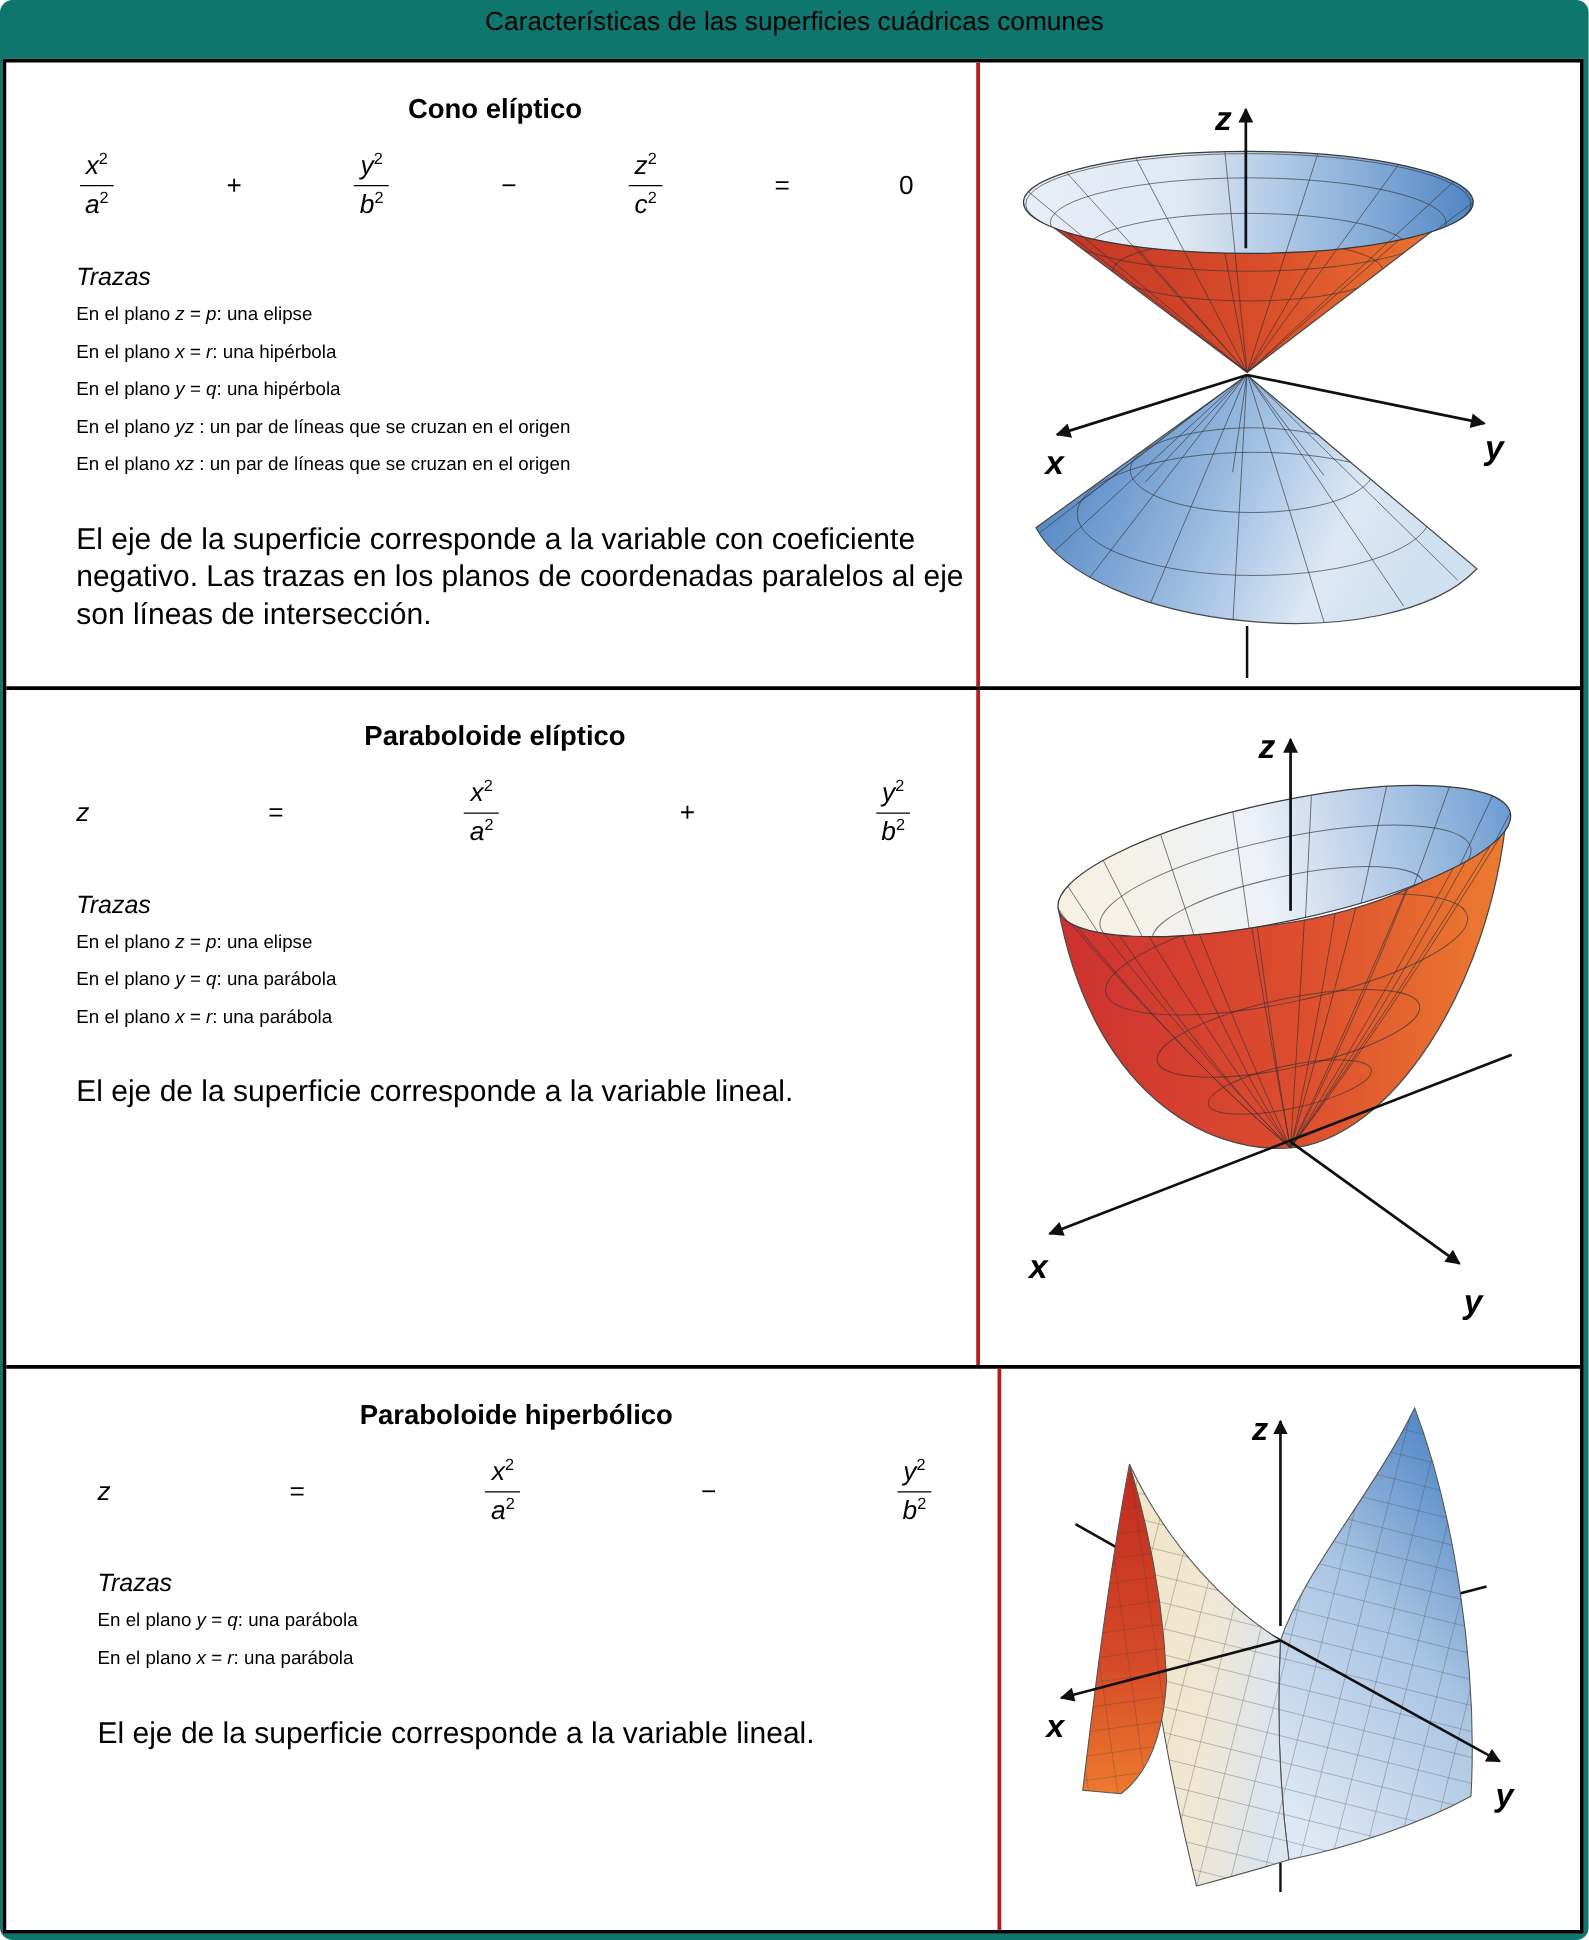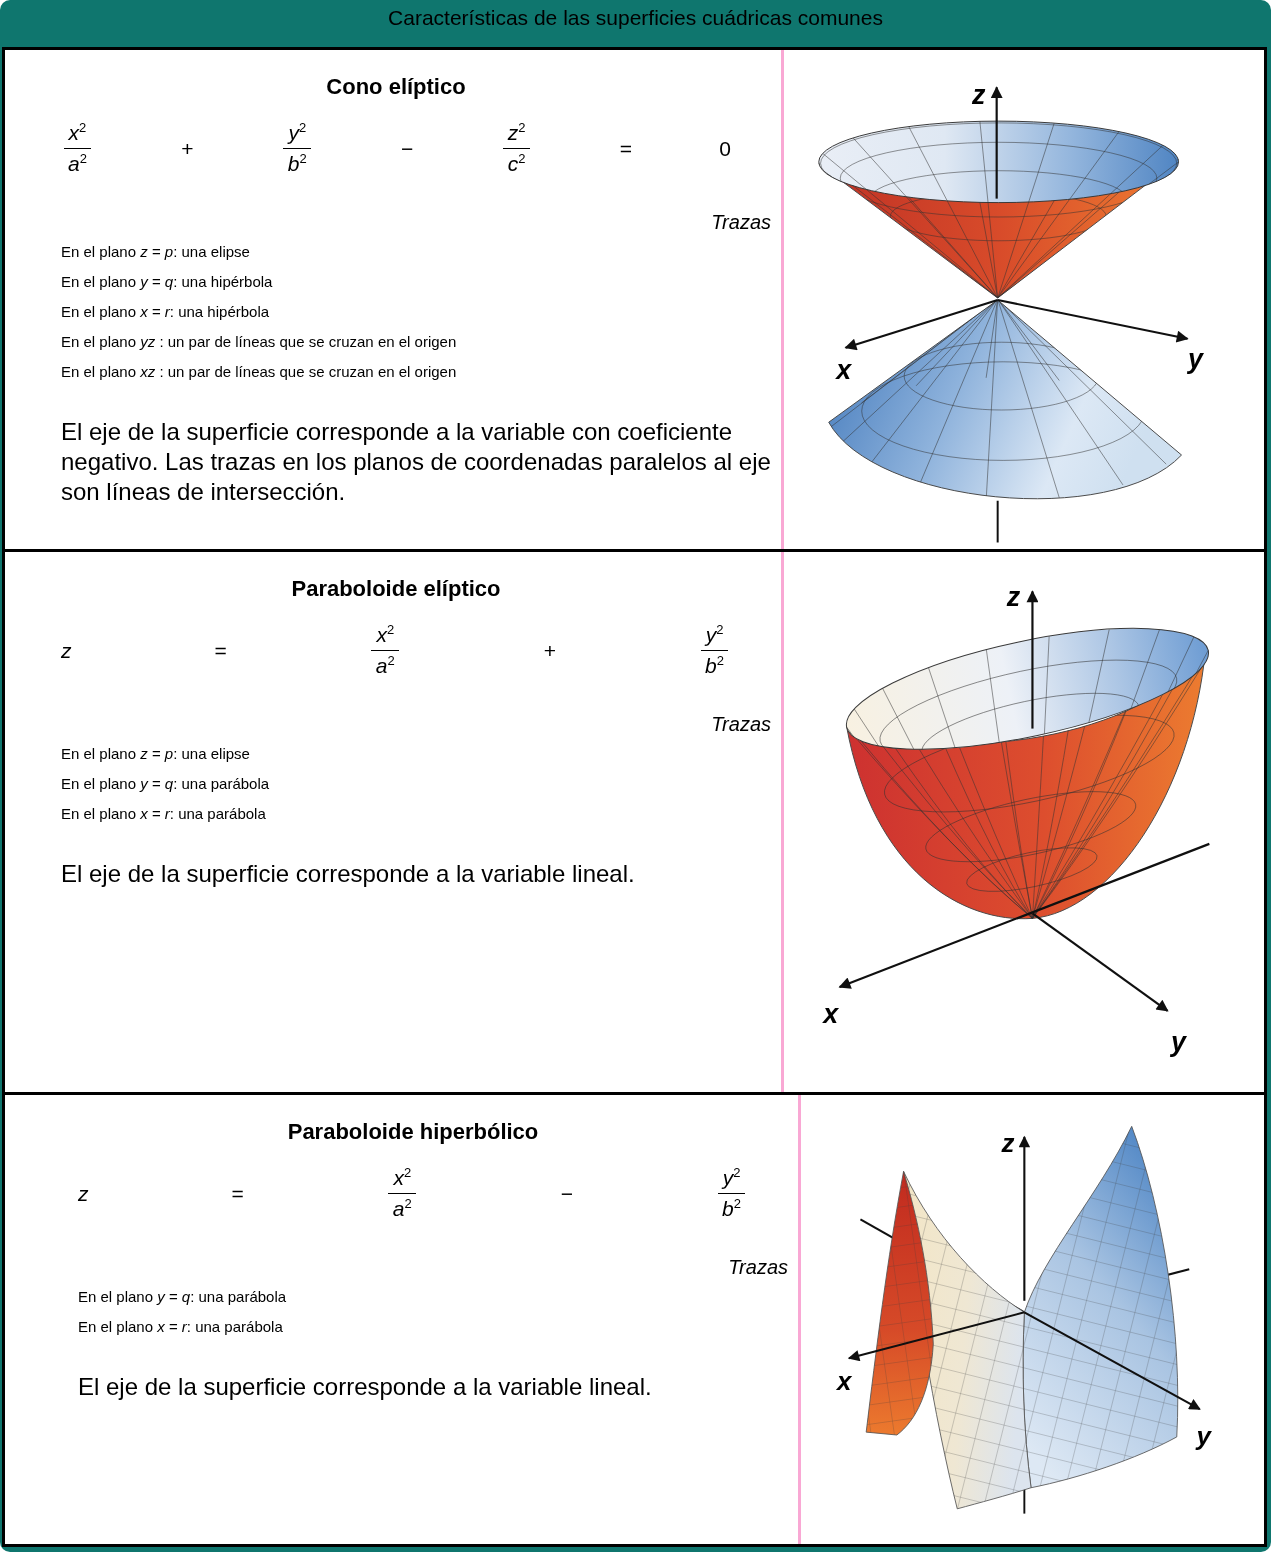--- a/index.html
+++ b/index.html
@@ -5,34 +5,34 @@
   html,body{margin:0;padding:0;background:#ffffff;}
   body{width:1271px;height:1552px;font-family:"Liberation Sans","DejaVu Sans",sans-serif;color:#000;}
   .page{position:relative;width:1271px;height:1552px;overflow:hidden;background:#0f766e;border-radius:10px;}
   .doc-title{position:absolute;top:6px;left:0;width:100%;text-align:center;font-size:21px;font-weight:normal;}
   .qtable{position:absolute;top:47px;left:2px;width:1265px;border:3px solid #000;box-sizing:border-box;background:#fff;}
   .qrow{display:flex;border-bottom:3px solid #000;}
   .qrow:last-child{border-bottom:none;margin-left:17px;}
   .row1{height:499px;}
   .row2{height:540px;}
   .row3{height:449px;}
-  .cell-left{width:779px;box-sizing:border-box;border-right:3px solid #f9a8d4;padding:24px 10px 0 56px;}
+  .cell-left{width:779px;box-sizing:border-box;border-right:3px solid #b91c1c;padding:24px 10px 0 56px;}
   .cell-right{flex:1;position:relative;overflow:hidden;}
   .cell-right svg{position:absolute;left:0;top:0;width:100%;height:100%;display:block;}
   .cell-heading{font-weight:bold;font-size:22px;text-align:center;margin:0 40px 0 0;}
   .equation{display:flex;justify-content:space-between;align-items:center;margin:20px 40px 0 0;font-size:21px;}
   .frac{display:inline-flex;flex-direction:column;align-items:center;margin:0 2px;}
   .fnum,.fden{padding:0 5px;line-height:26px;font-size:21px;white-space:nowrap;}
   .fnum{border-bottom:1.7px solid #000;padding-bottom:2px;}
   .fden{padding-top:2px;}
   .equation sup{font-size:13px;line-height:0;}
   .it{font-style:italic;}
   .op{margin:0 9px;}
   .eqvar{margin-right:1px;}
-  .trazas{font-style:italic;font-size:20px;margin-top:30px;line-height:30px;text-align:right;}
+  .trazas{font-style:italic;font-size:20px;margin-top:30px;line-height:30px;}
   .traces{font-size:15px;line-height:30px;}
   .trace-line{white-space:nowrap;}
   .note{font-size:24px;line-height:30px;margin-top:30px;max-width:716px;}
   .axl{font-style:italic;font-weight:bold;font-size:27px;font-family:"Liberation Sans","DejaVu Sans",sans-serif;}
 </style>
 </head>
 <body>
 
 <div class="page">
   <div class="doc-title">Características de las superficies cuádricas comunes</div>
@@ -56,22 +56,22 @@
             <span class="frac">
               <span class="fnum"><span class="it">z</span><sup>2</sup></span>
               <span class="fden"><span class="it">c</span><sup>2</sup></span>
             </span>
             <span class="op">=</span>
             <span>0</span>
           </div>
         <div class="trazas">Trazas</div>
         <div class="traces">
             <div class="trace-line"><span>En el plano </span><span class="it">z</span><span> = </span><span class="it">p</span><span>: una elipse</span></div>
+            <div class="trace-line"><span>En el plano </span><span class="it">x</span><span> = </span><span class="it">r</span><span>: una hipérbola</span></div>
             <div class="trace-line"><span>En el plano </span><span class="it">y</span><span> = </span><span class="it">q</span><span>: una hipérbola</span></div>
-            <div class="trace-line"><span>En el plano </span><span class="it">x</span><span> = </span><span class="it">r</span><span>: una hipérbola</span></div>
             <div class="trace-line"><span>En el plano </span><span class="it">yz</span><span> : un par de líneas que se cruzan en el origen</span></div>
             <div class="trace-line"><span>En el plano </span><span class="it">xz</span><span> : un par de líneas que se cruzan en el origen</span></div>
           </div>
         <div class="note">El eje de la superficie corresponde a la variable con coeficiente negativo. Las trazas en los planos de coordenadas paralelos al eje son líneas de intersección.</div>
       </div>
       <div class="cell-right">
         <svg viewBox="0 0 483 499" preserveAspectRatio="xMidYMid meet">
           <defs>
             <marker id="f1-arr" viewBox="0 0 10 10" markerWidth="15" markerHeight="12" refX="9" refY="5" orient="auto" markerUnits="userSpaceOnUse">
               <path d="M0,0 L10,5 L0,10 z" fill="#101010"></path>

